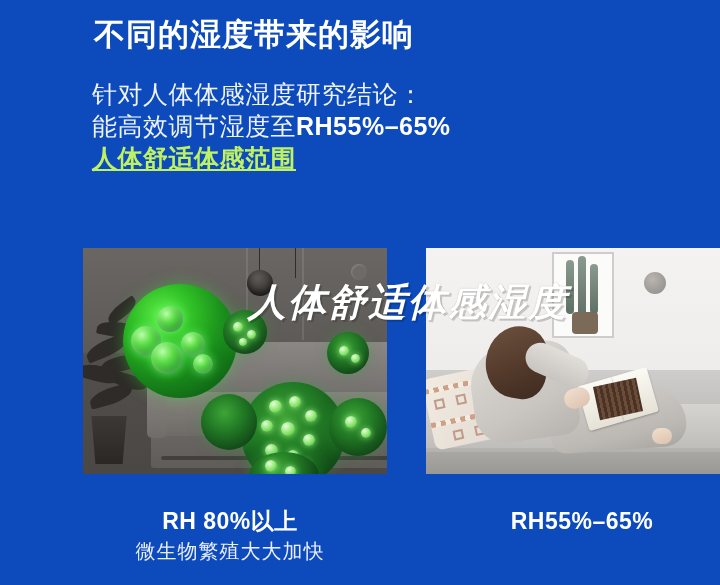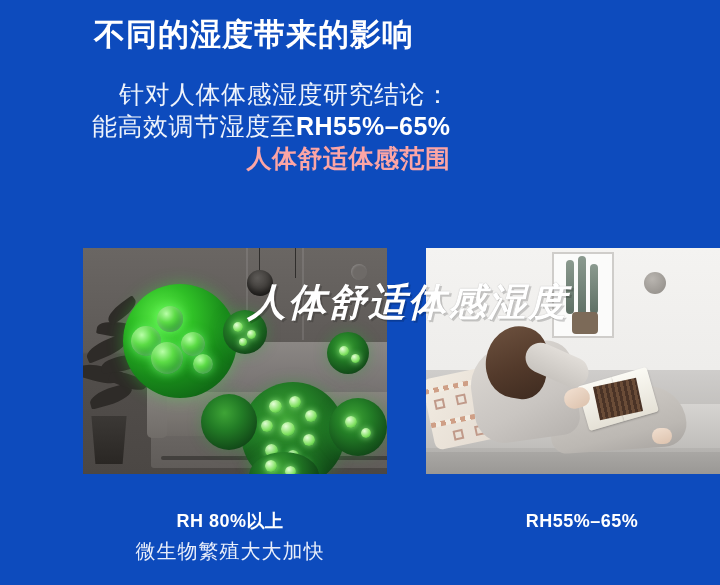--- a/index.html
+++ b/index.html
@@ -30,23 +30,23 @@
   }
   .subcopy {
     position: absolute;
     left: 44px; top: 78px;
     color: #eef3fb;
     font-size: 25px;
     line-height: 32px;
     letter-spacing: 0.5px;
     white-space: nowrap;
   }
-  .subcopy .line { display: block; height: 32px; text-align: right; }
+  .subcopy .line { display: block; height: 32px; }
   .subcopy .strong { font-weight: bold; color: #ffffff; }
-  .subcopy .line.bold { font-weight: bold; color: #fca5a5; }
+  .subcopy .line.bold { font-weight: bold; color: #bef264; text-decoration: underline; }
 
   
   .photo {
     position: absolute;
     top: 248px;
     width: 304px; height: 226px;
     overflow: hidden;
   }
   #photo-left  { left: 35px; background: #55524f; }
   #photo-right { left: 378px; background: #efeeec; }
@@ -286,21 +286,21 @@
     position: absolute;
     top: 505px;
     width: 340px;
     text-align: center;
     color: #ffffff;
   }
   #caption-left  { left: 12px; }
   #caption-right { left: 364px; }
   .caption .big {
     display: block;
-    font-size: 18px;
+    font-size: 23px;
     font-weight: bold;
     letter-spacing: 0.5px;
     line-height: 32px;
     white-space: nowrap;
   }
   .caption .small {
     display: block;
     font-size: 20px;
     color: #e9eefa;
     letter-spacing: 1px;

